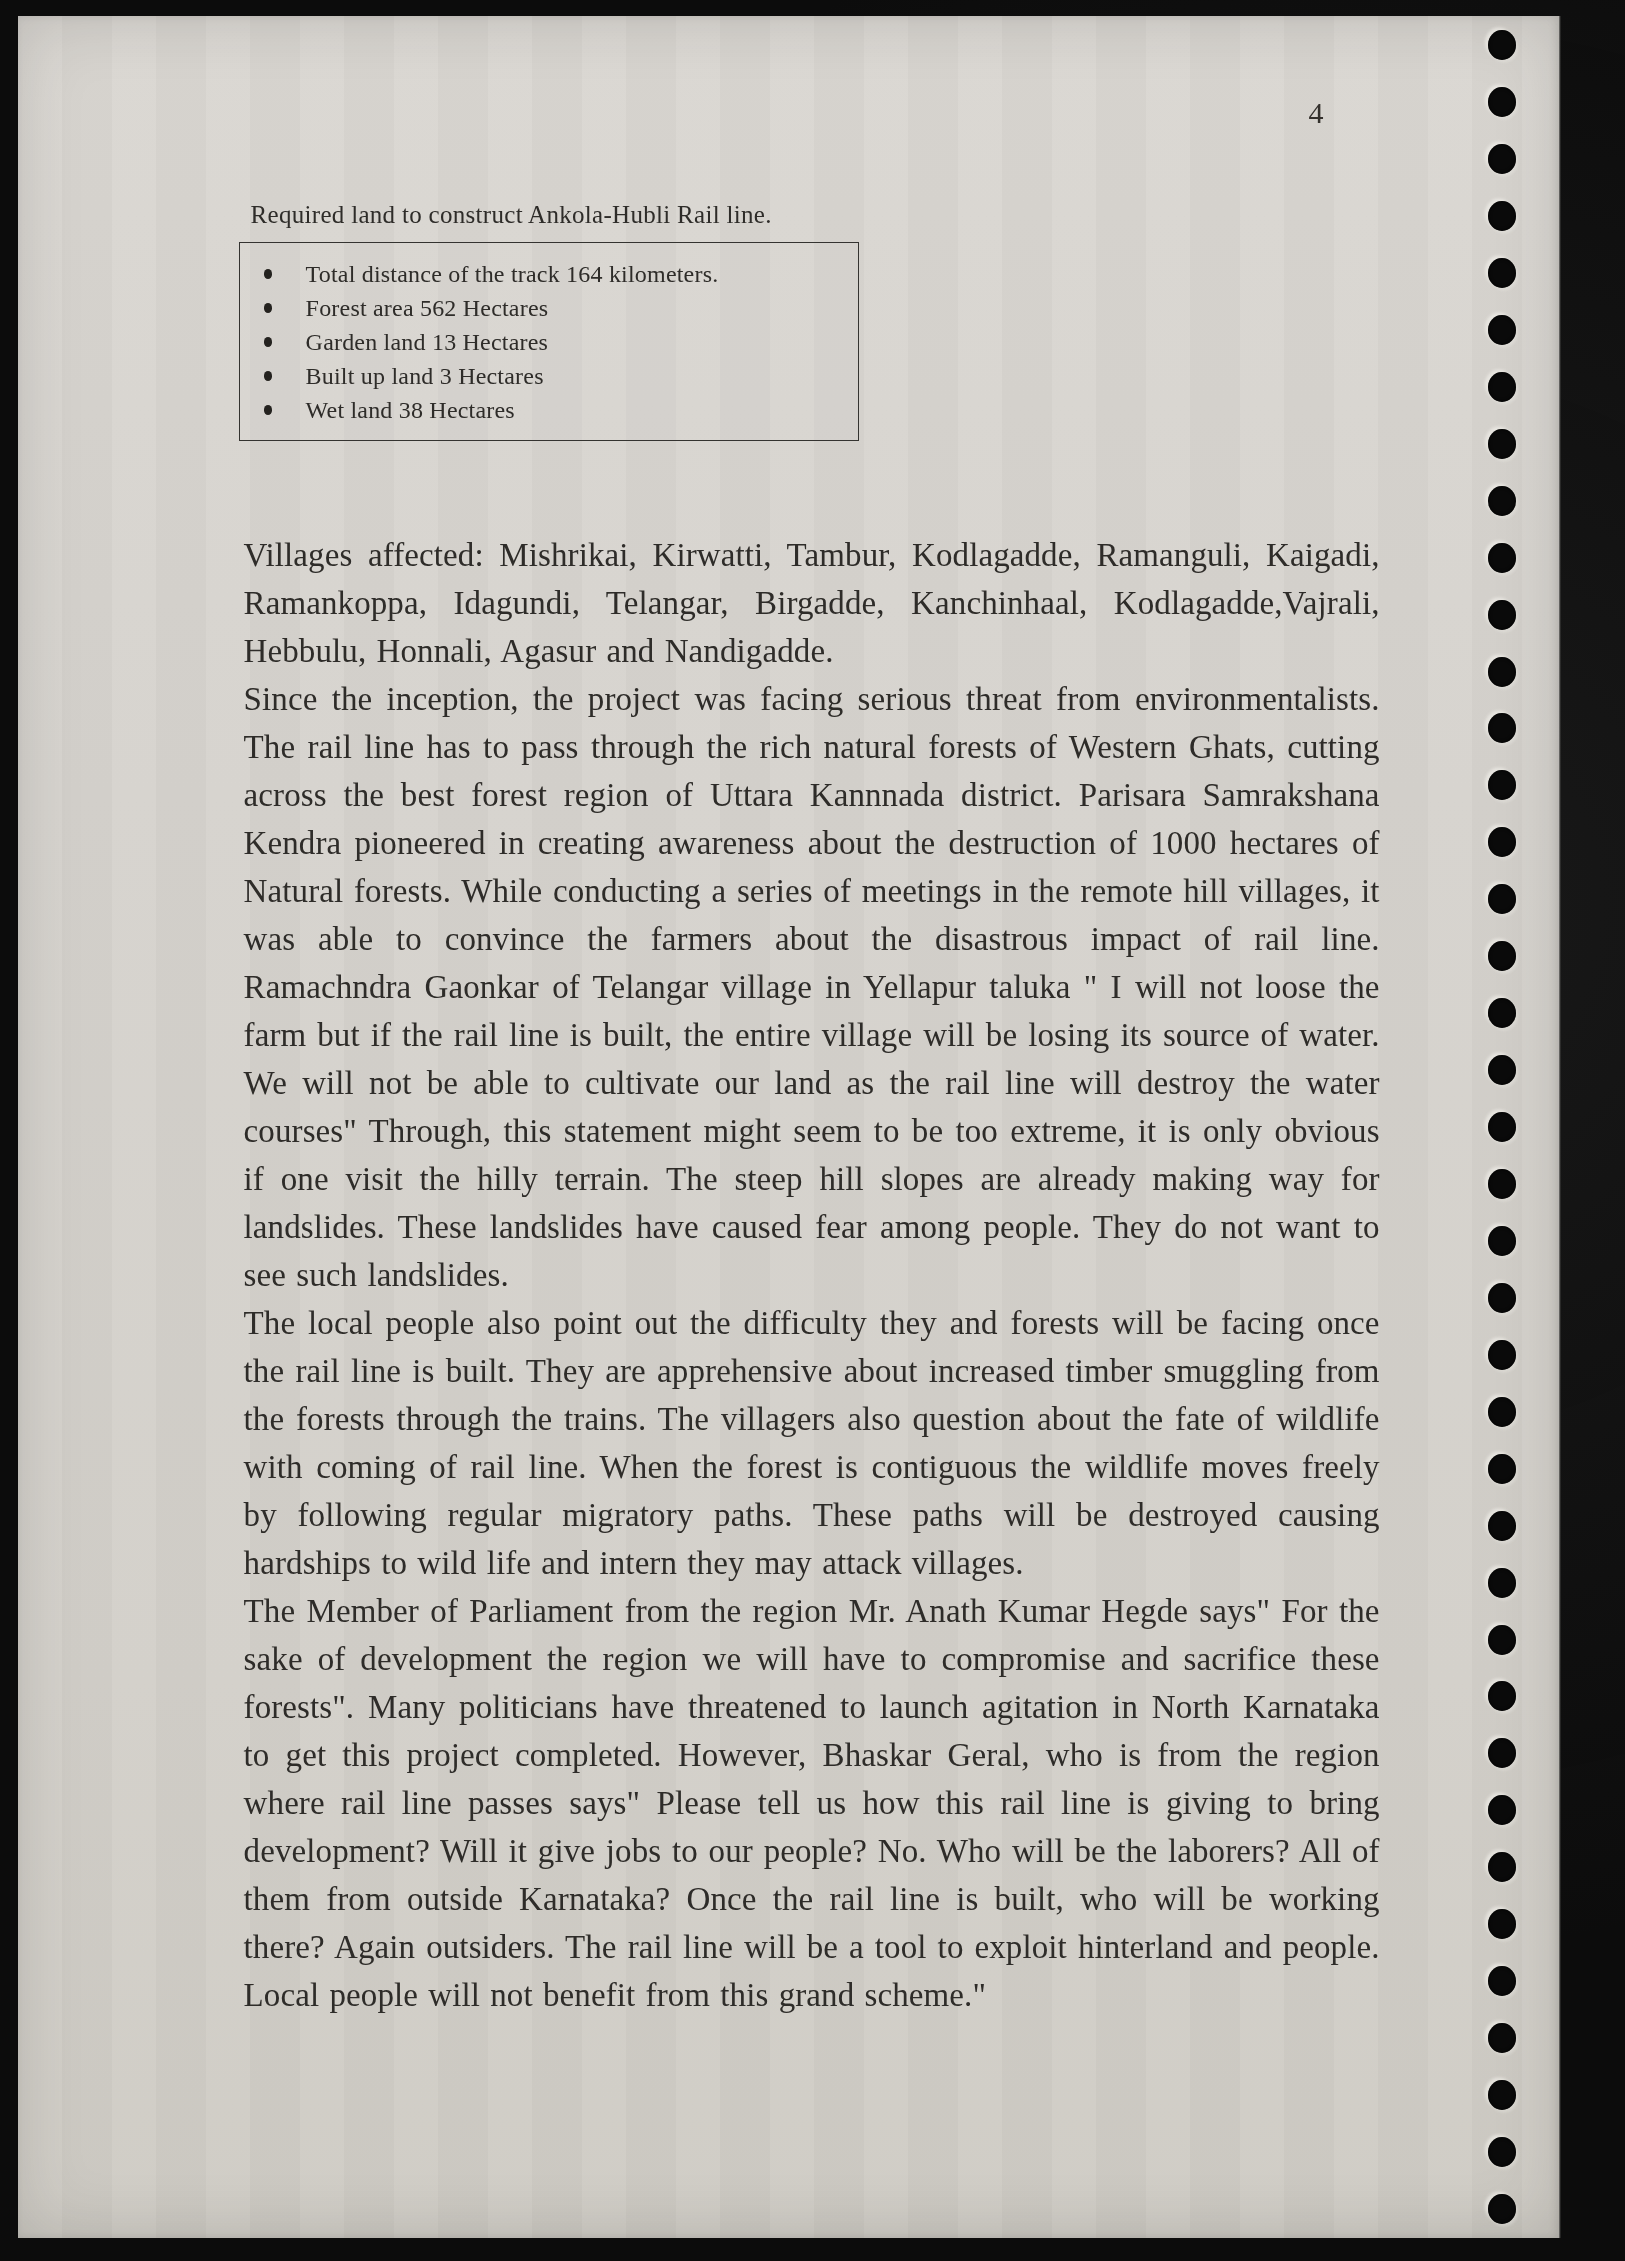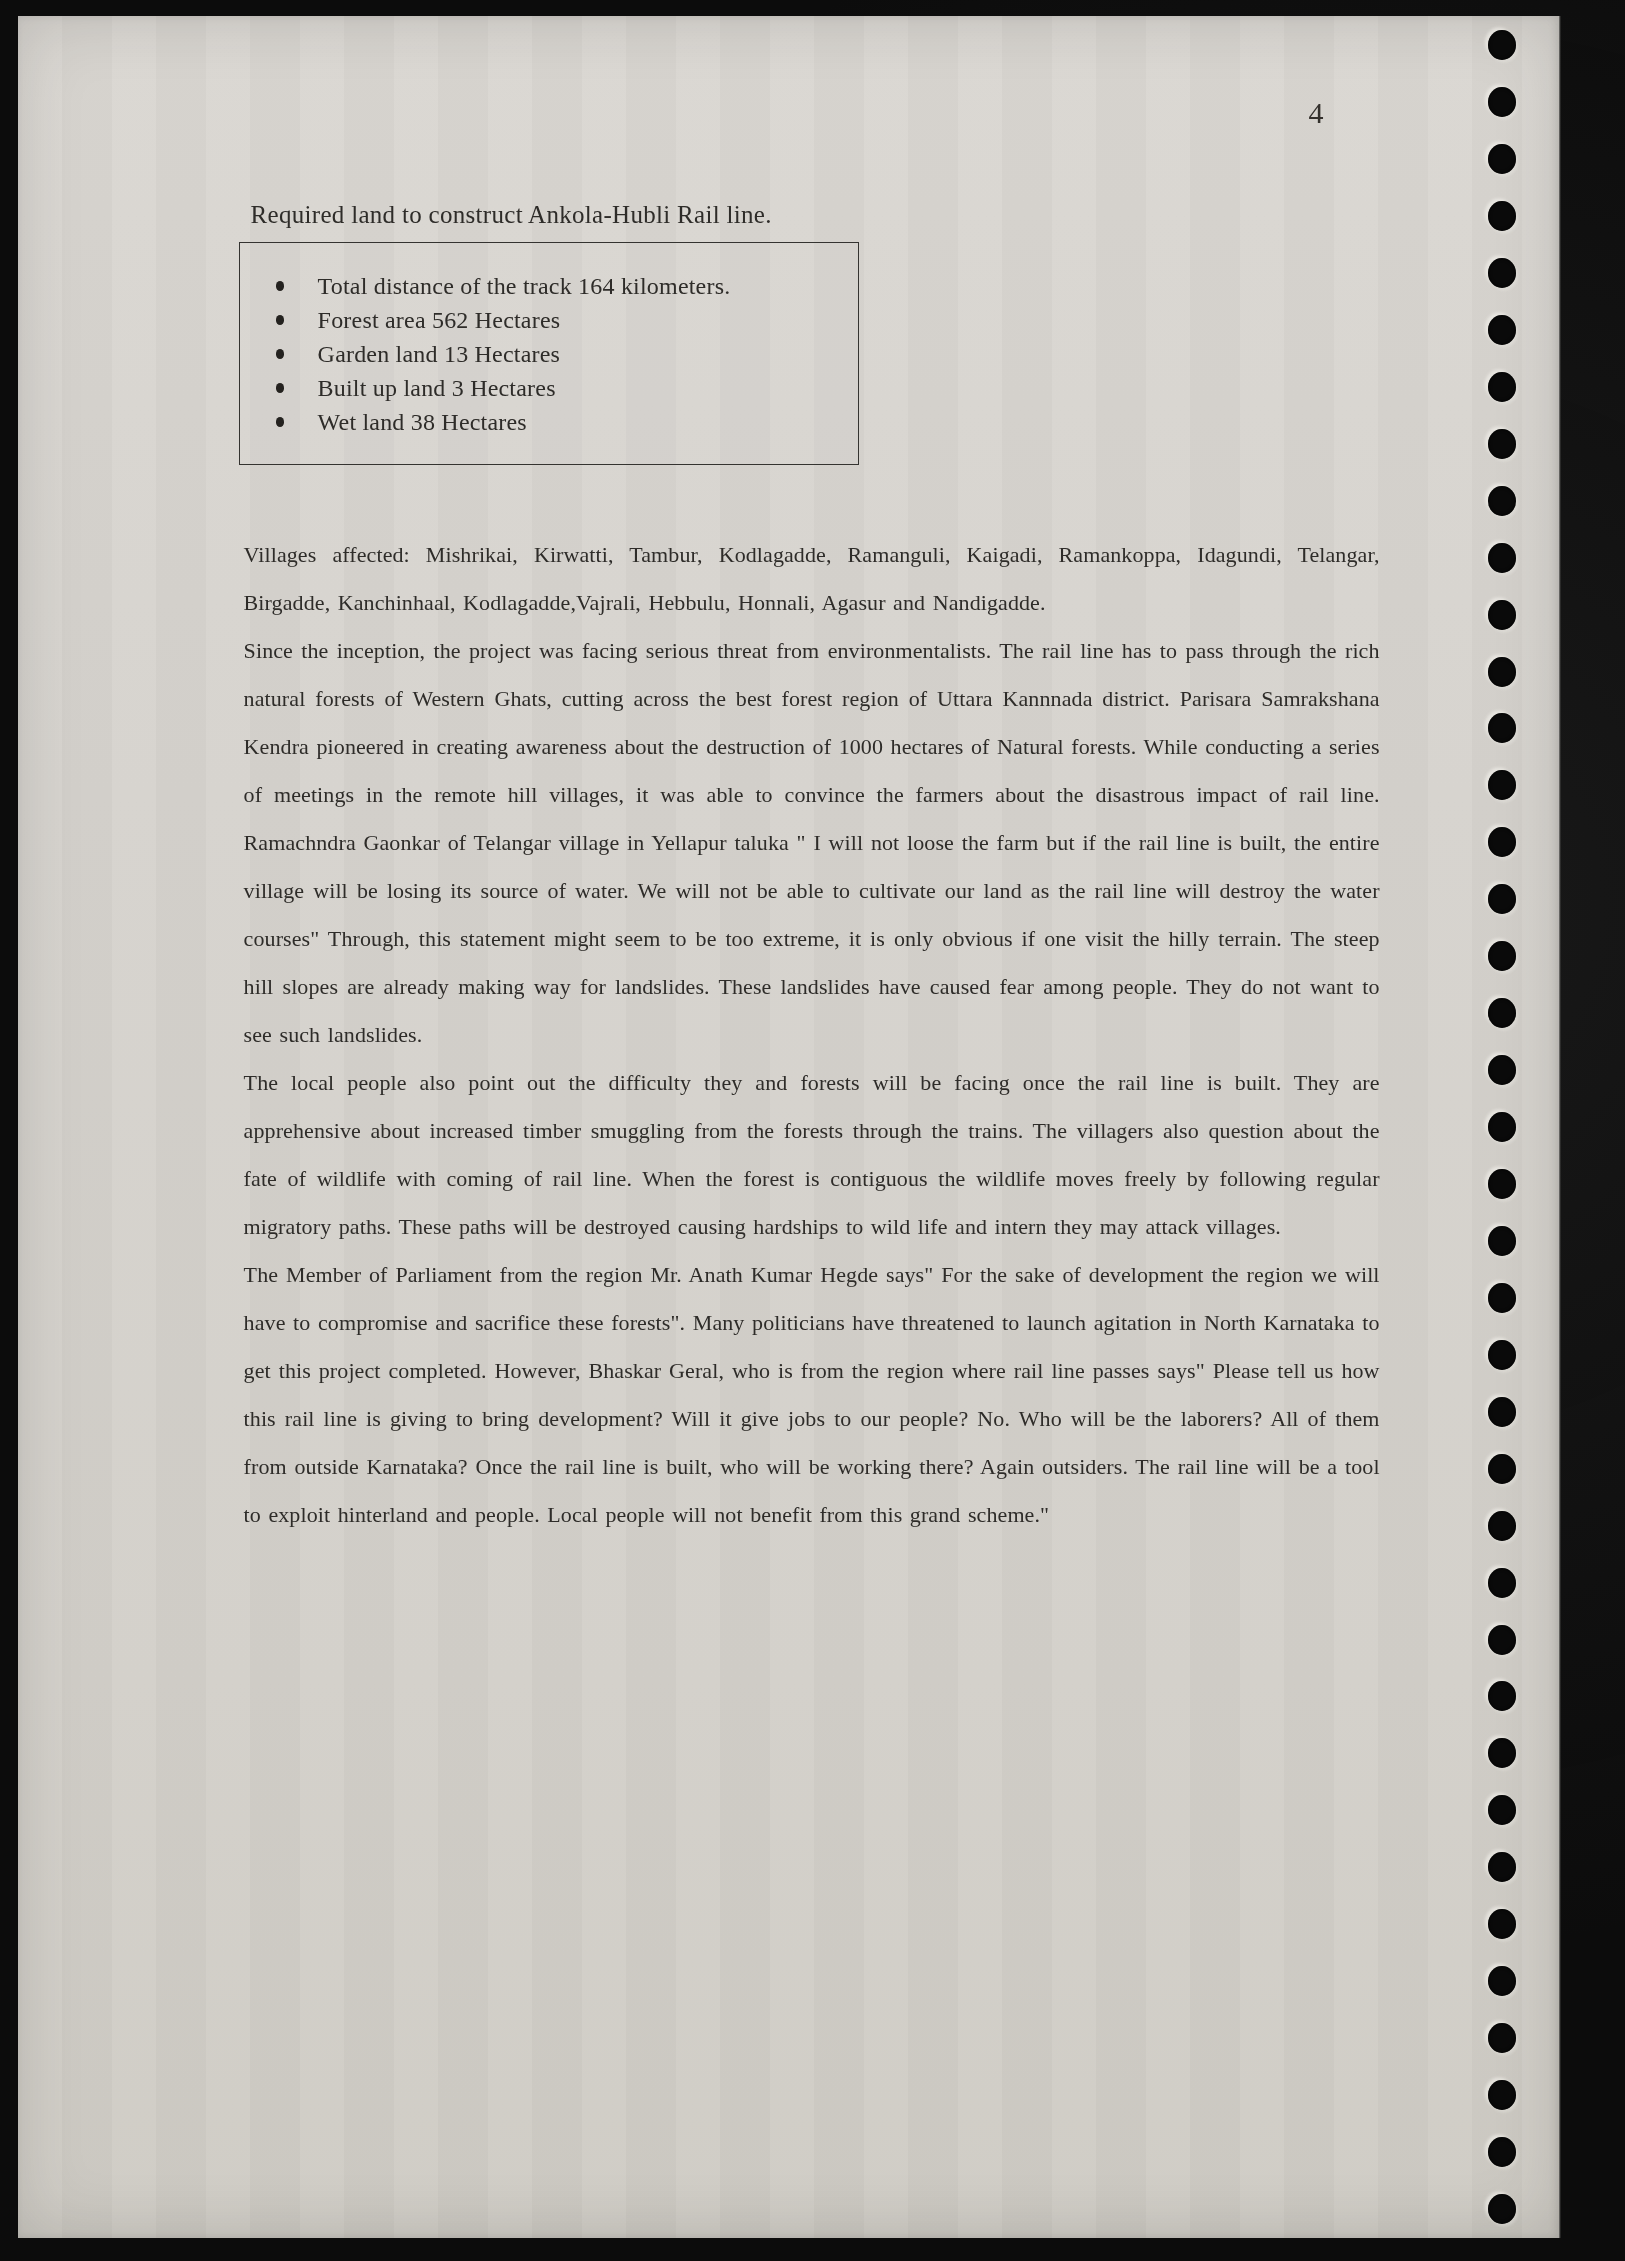--- a/index.html
+++ b/index.html
@@ -56,21 +56,21 @@
     position: absolute;
     left: 221px;
     top: 226px;
     width: 620px;
     border: 1.9px solid #343330;
     padding: 10px 8.8px 8.8px 0;
     box-sizing: border-box;
     background: rgba(255,255,255,0.02);
   }
   .info-box ul {
-    margin: 16px;
+    margin: 4px;
     padding: 0;
     list-style: none;
   }
   .info-box li {
     position: relative;
     padding-left: 62px;
     font-size: 24px;
     line-height: 34px;
     letter-spacing: 0.2px;
     white-space: nowrap;
@@ -82,21 +82,21 @@
     width: 8.8px;
     height: 10px;
     border-radius: 50%;
     background: #24221f;
   }
   .doc-body {
     position: absolute;
     left: 226px;
     top: 515px;
     width: 1136px;
-    font-size: 22px;
+    font-size: 33px;
     line-height: 48px;
     text-align: justify;
     letter-spacing: 0.1px;
     word-spacing: 1.9px;
     color: #2e2c29;
   }
   .doc-body p {
     margin: 0;
   }
   .holes {

